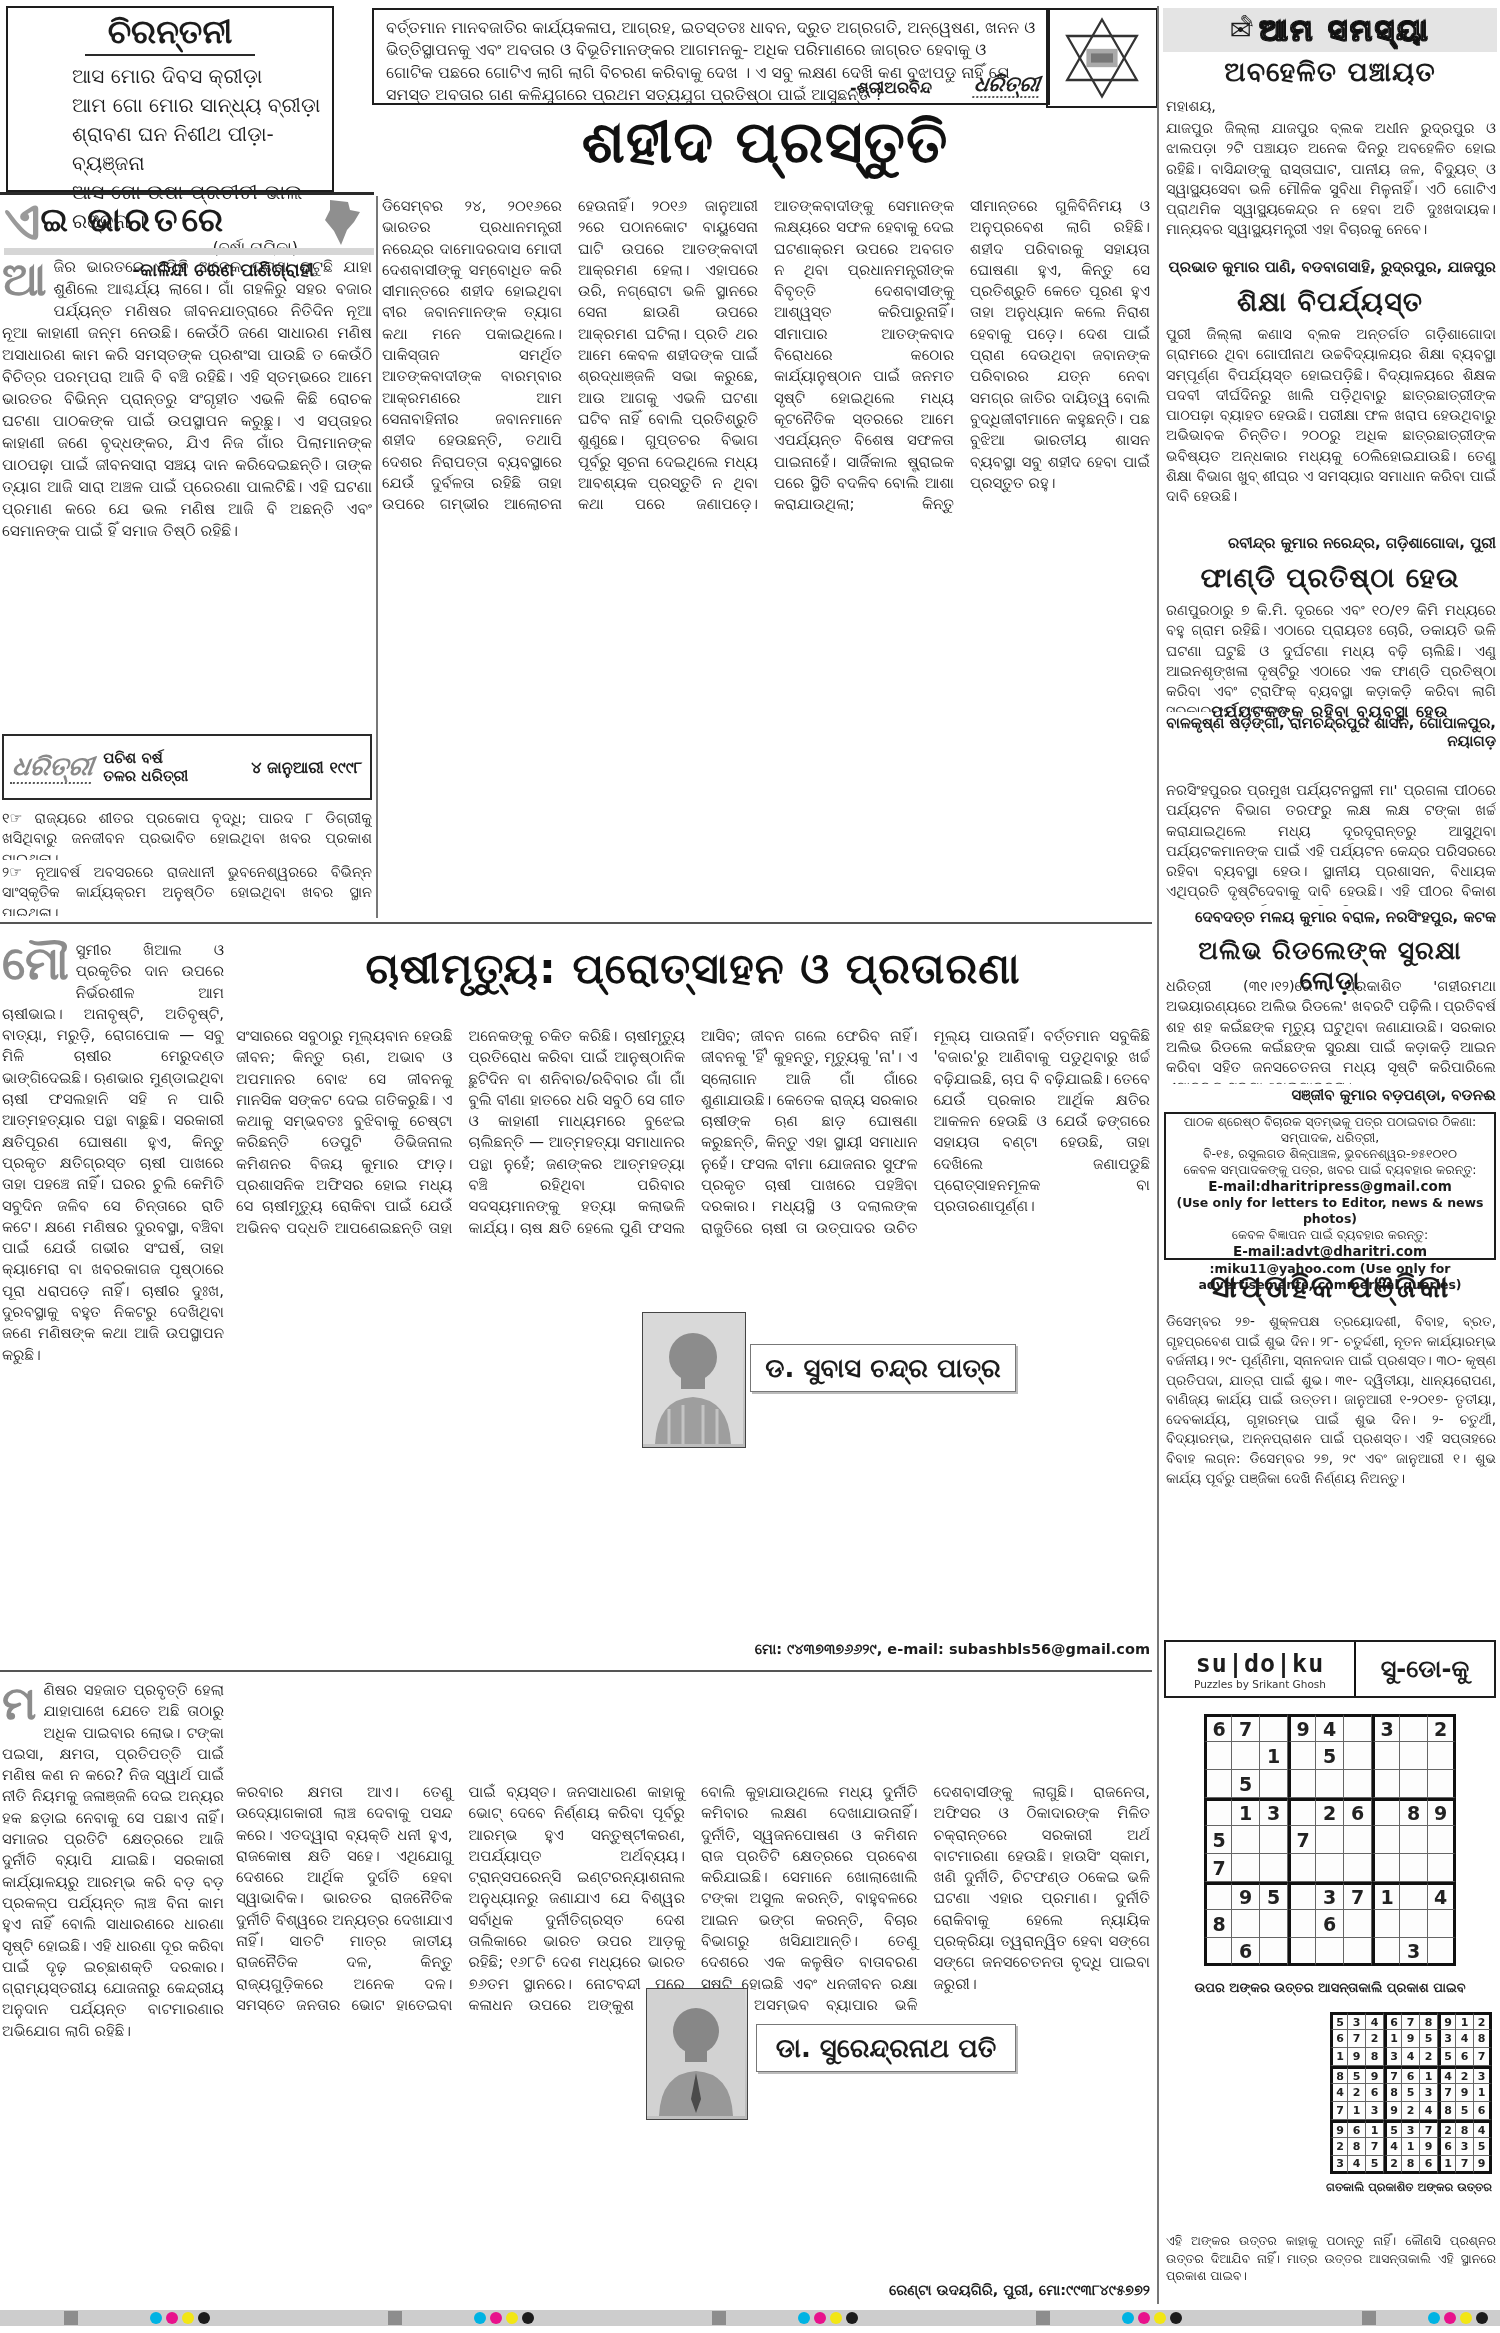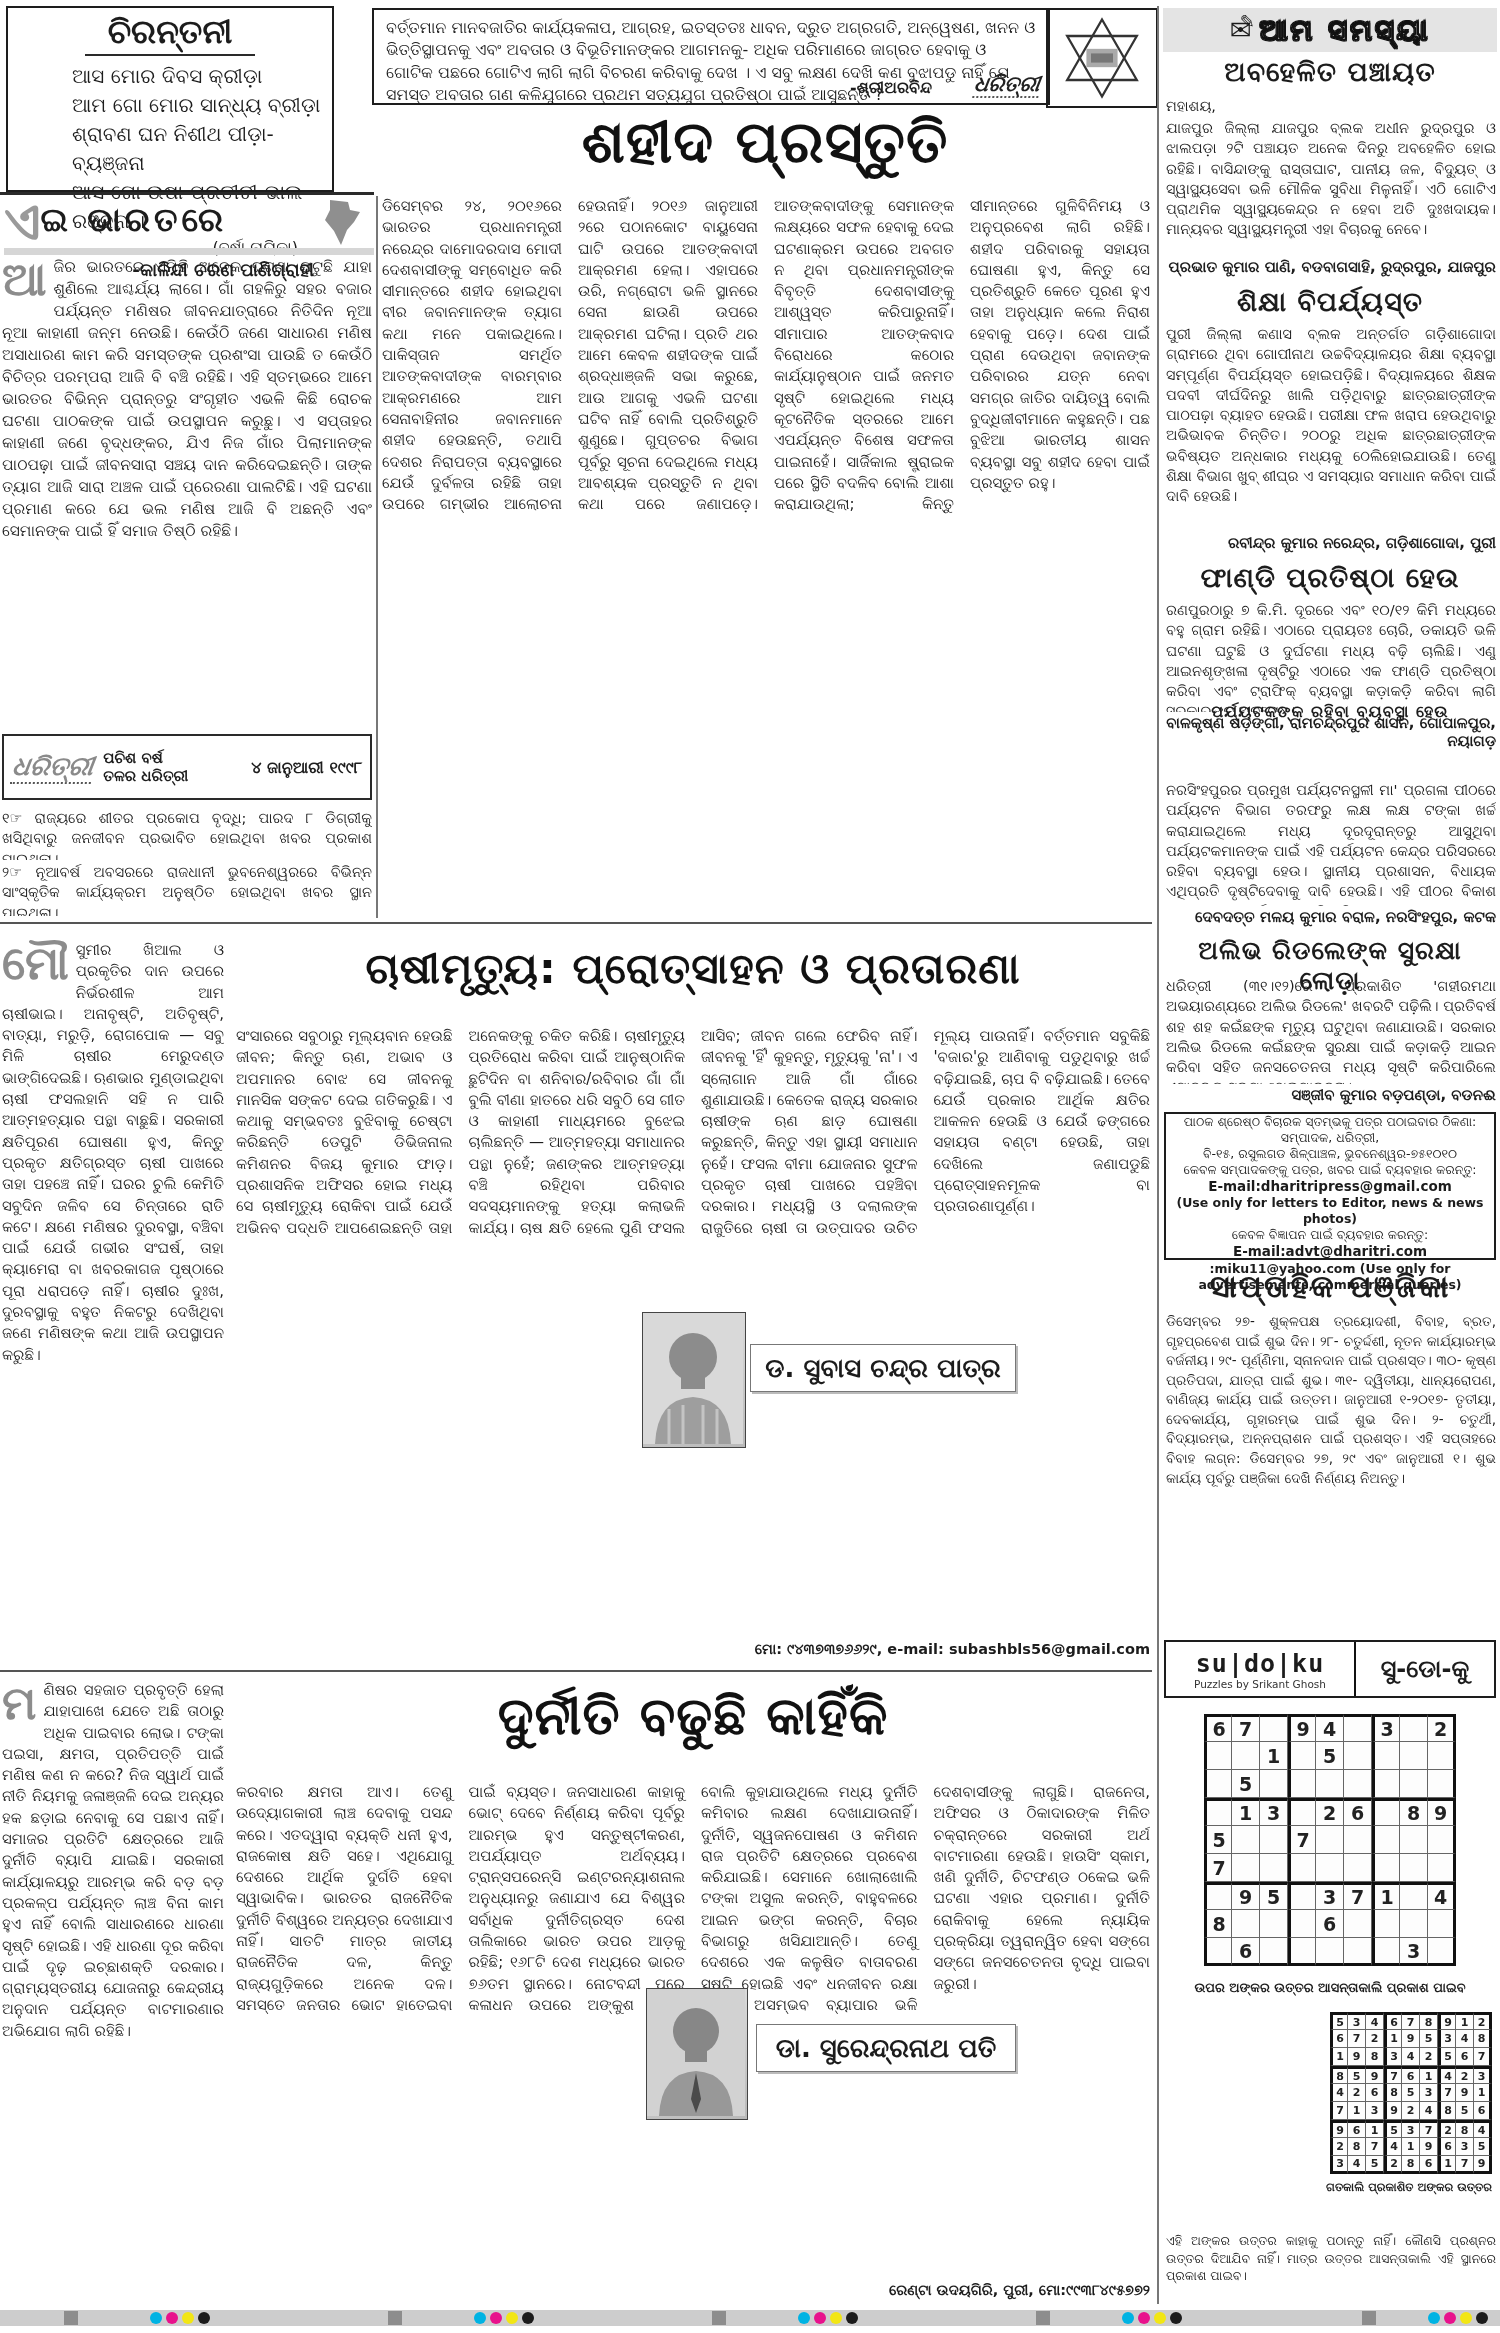--- a/index.html
+++ b/index.html
@@ -326,21 +326,20 @@
       <circle cx="50" cy="44" r="24" fill="#8c8c8c"></circle>
       <rect x="38" y="62" width="24" height="14" fill="#8c8c8c"></rect>
       <path d="M12,131 Q14,86 50,84 Q86,86 88,131 Z" fill="#9e9e9e"></path>
       <path d="M26,96 V131 M40,92 V131 M60,92 V131 M74,96 V131" stroke="#c4c4c4" stroke-width="3"></path>
     </svg>
   </div>
   <div class="abs namebox" style="left:750px;top:1344px;width:264px;height:46px;">ଡ. ସୁବାସ ଚନ୍ଦ୍ର ପାତ୍ର</div>
   <div class="abs" style="left:700px;top:1641px;width:450px;text-align:right;font-size:14.5px;font-weight:700;background:#fff;">ମୋ: ୯୪୩୭୩୭୬୬୨୯, e-mail: subashbls56@gmail.com</div>
 
   <div class="abs txt just dc" style="left:2px;top:1680px;width:222px;height:622px;font-size:15px;line-height:1.42;">ମଣିଷର ସହଜାତ ପ୍ରବୃତ୍ତି ହେଲା ଯାହାପାଖେ ଯେତେ ଅଛି ତାଠାରୁ ଅଧିକ ପାଇବାର ଲୋଭ। ଟଙ୍କା ପଇସା, କ୍ଷମତା, ପ୍ରତିପତ୍ତି ପାଇଁ ମଣିଷ କଣ ନ କରେ? ନିଜ ସ୍ୱାର୍ଥ ପାଇଁ ନୀତି ନିୟମକୁ ଜଳାଞ୍ଜଳି ଦେଇ ଅନ୍ୟର ହକ ଛଡ଼ାଇ ନେବାକୁ ସେ ପଛାଏ ନାହିଁ। ସମାଜର ପ୍ରତିଟି କ୍ଷେତ୍ରରେ ଆଜି ଦୁର୍ନୀତି ବ୍ୟା‌ପି ଯାଇଛି। ସରକାରୀ କାର୍ଯ୍ୟାଳୟରୁ ଆରମ୍ଭ କରି ବଡ଼ ବଡ଼ ପ୍ରକଳ୍ପ ପର୍ଯ୍ୟନ୍ତ ଲାଞ୍ଚ ବିନା କାମ ହୁଏ ନାହିଁ ବୋଲି ସାଧାରଣରେ ଧାରଣା ସୃଷ୍ଟି ହୋଇଛି। ଏହି ଧାରଣା ଦୂର କରିବା ପାଇଁ ଦୃଢ଼ ଇଚ୍ଛାଶକ୍ତି ଦରକାର। ଗ୍ରାମ୍ୟସ୍ତରୀୟ ଯୋଜନାରୁ କେନ୍ଦ୍ରୀୟ ଅନୁଦାନ ପର୍ଯ୍ୟନ୍ତ ବାଟମାରଣାର ଅଭିଯୋଗ ଲାଗି ରହିଛି।</div>
-  <div class="abs hl" style="left:236px;top:1686px;width:914px;font-size:52px;">ଦୁର୍ନୀତି ବଢୁଛି କାହିଁକି</div>
   <div class="abs txt just colz c4" style="left:236px;top:1782px;width:914px;height:494px;font-size:15px;line-height:1.42;">କରବାର କ୍ଷମତା ଆଏ। ତେଣୁ ଉଦ୍ୟୋଗକାରୀ ଲାଞ୍ଚ ଦେବାକୁ ପସନ୍ଦ କରେ। ଏତଦ୍ୱାରା ବ୍ୟକ୍ତି ଧନୀ ହୁଏ, ରାଜକୋଷ କ୍ଷତି ସହେ। ଏଥିଯୋଗୁ ଦେଶରେ ଆର୍ଥିକ ଦୁର୍ଗତି ହେବା ସ୍ୱାଭାବିକ। ଭାରତର ରାଜନୈତିକ ଦୁର୍ନୀତି ବିଶ୍ୱରେ ଅନ୍ୟତ୍ର ଦେଖାଯାଏ ନାହିଁ। ସାତଟି ମାତ୍ର ଜାତୀୟ ରାଜନୈତିକ ଦଳ, କିନ୍ତୁ ରାଜ୍ୟଗୁଡ଼ିକରେ ଅନେକ ଦଳ। ସମସ୍ତେ ଜନତାର ଭୋଟ ହାତେଇବା ପାଇଁ ବ୍ୟସ୍ତ। ଜନସାଧାରଣ କାହାକୁ ଭୋଟ୍ ଦେବେ ନିର୍ଣ୍ଣୟ କରିବା ପୂର୍ବରୁ ଆରମ୍ଭ ହୁଏ ସନ୍ତୁଷ୍ଟୀକରଣ, ଅପର୍ଯ୍ୟାପ୍ତ ଅର୍ଥବ୍ୟୟ। ଟ୍ରାନ୍ସପରେନ୍ସି ଇଣ୍ଟରନ୍ୟାଶନାଲ ଅନୁଧ୍ୟାନରୁ ଜଣାଯାଏ ଯେ ବିଶ୍ୱର ସର୍ବାଧିକ ଦୁର୍ନୀତିଗ୍ରସ୍ତ ଦେଶ ତାଲିକାରେ ଭାରତ ଉପର ଆଡ଼କୁ ରହିଛି; ୧୬୮ଟି ଦେଶ ମଧ୍ୟରେ ଭାରତ ୭୬ତମ ସ୍ଥାନରେ। ନୋଟବନ୍ଦୀ ପରେ କଳାଧନ ଉପରେ ଅଙ୍କୁଶ ଲାଗିବ ବୋଲି କୁହାଯାଉଥିଲେ ମଧ୍ୟ ଦୁର୍ନୀତି କମିବାର ଲକ୍ଷଣ ଦେଖାଯାଉନାହିଁ। ଦୁର୍ନୀତି, ସ୍ୱଜନପୋଷଣ ଓ କମିଶନ ରାଜ ପ୍ରତିଟି କ୍ଷେତ୍ରରେ ପ୍ରବେଶ କରିଯାଇଛି। ସେମାନେ ଖୋଲାଖୋଲି ଟଙ୍କା ଅସୁଲ କରନ୍ତି, ବାହୁବଳରେ ଆଇନ ଭଙ୍ଗ କରନ୍ତି, ବିଚାର ବିଭାଗରୁ ଖସିଯାଆନ୍ତି। ତେଣୁ ଦେଶରେ ଏକ କଳୁଷିତ ବାତାବରଣ ସୃଷ୍ଟି ହୋଇଛି ଏବଂ ଧନଜୀବନ ରକ୍ଷା କରିବା ଅସମ୍ଭବ ବ୍ୟାପାର ଭଳି ଦେଶବାସୀଙ୍କୁ ଲାଗୁଛି। ରାଜନେତା, ଅଫିସର ଓ ଠିକାଦାରଙ୍କ ମିଳିତ ଚକ୍ରାନ୍ତରେ ସରକାରୀ ଅର୍ଥ ବାଟମାରଣା ହେଉଛି। ହାଉସିଂ ସ୍କାମ, ଖଣି ଦୁର୍ନୀତି, ଚିଟଫଣ୍ଡ ଠକେଇ ଭଳି ଘଟଣା ଏହାର ପ୍ରମାଣ। ଦୁର୍ନୀତି ରୋକିବାକୁ ହେଲେ ନ୍ୟାୟିକ ପ୍ରକ୍ରିୟା ତ୍ୱରାନ୍ୱିତ ହେବା ସଙ୍ଗେ ସଙ୍ଗେ ଜନସଚେତନତା ବୃଦ୍ଧି ପାଇବା ଜରୁରୀ।</div>
   <div class="abs photo" style="left:646px;top:1988px;width:100px;height:130px;">
     <svg width="98" height="127" viewBox="0 0 98 127">
       <rect width="98" height="127" fill="#d2d2d2"></rect>
       <circle cx="49" cy="42" r="23" fill="#878787"></circle>
       <rect x="38" y="60" width="22" height="13" fill="#878787"></rect>
       <path d="M12,127 Q14,84 49,82 Q84,84 86,127 Z" fill="#989898"></path>
       <path d="M49,84 L44,110 L49,124 L54,110 Z" fill="#4a4a4a"></path>
     </svg>
   </div>

